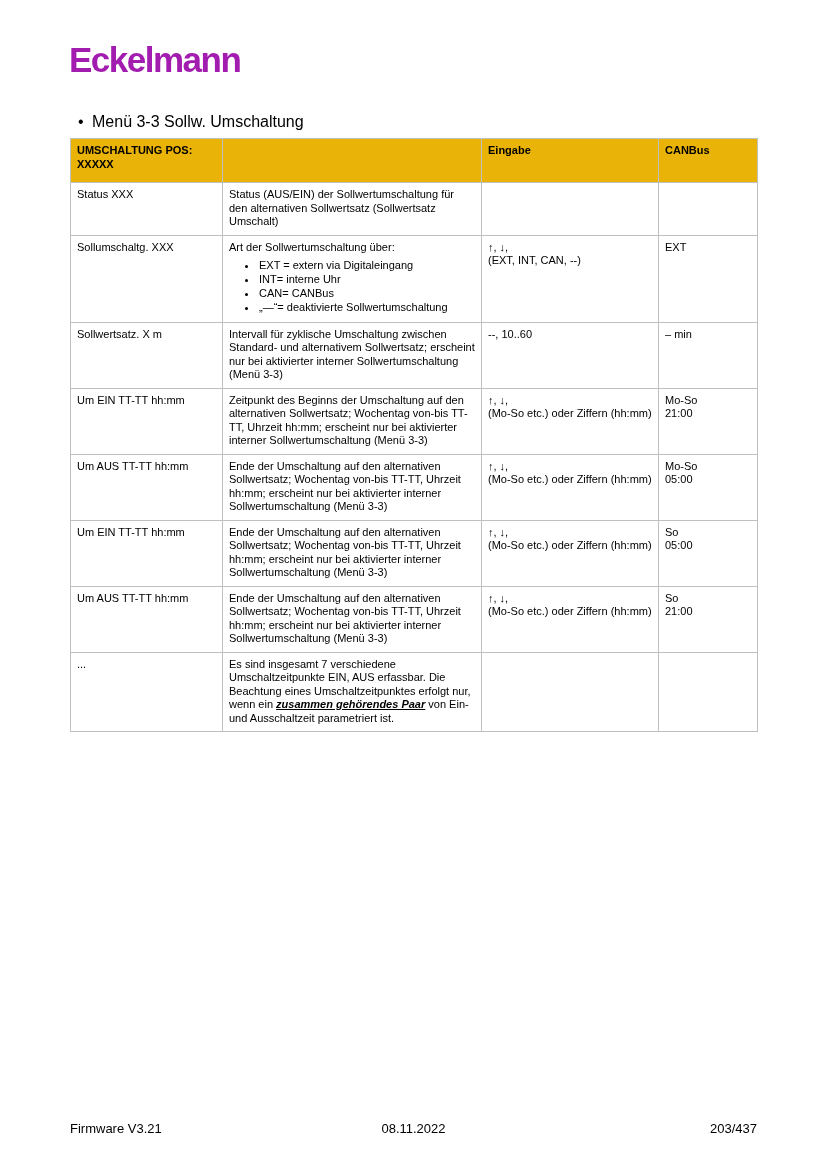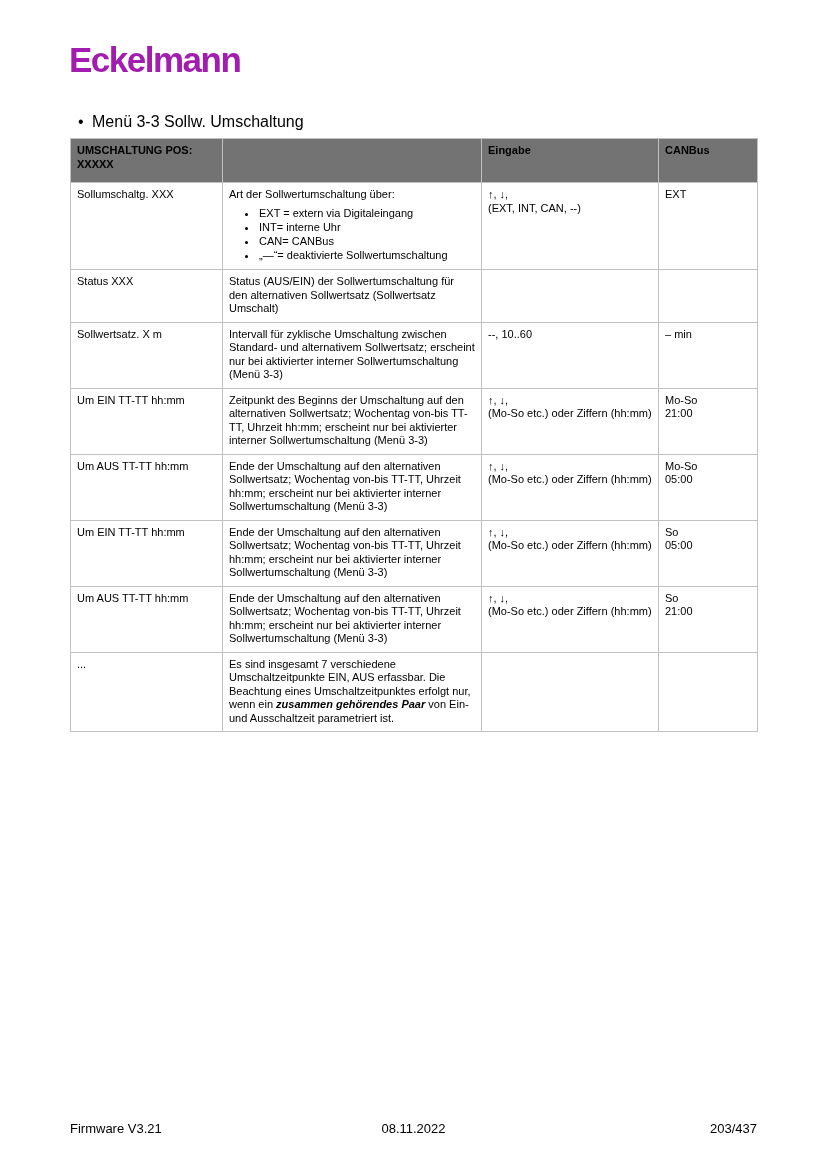--- a/index.html
+++ b/index.html
@@ -31,32 +31,32 @@
   }
   .doc-table th, .doc-table td {
     border: 1px solid #c0c0c0;
     vertical-align: top;
     text-align: left;
     padding: 5px 6px 6px 6px;
     overflow: hidden;
     word-wrap: break-word;
   }
   .doc-table thead th {
-    background: #737373;
+    background: #eab308;
     font-weight: bold;
     height: 44px;
   }
   .doc-table td ul {
     margin: 5px 0 1px 0;
     padding-left: 29px;
     list-style-type: disc;
   }
   .doc-table td ul li { margin: 0 0 0.5px 0; padding-left: 1px; }
   .line { display: block; white-space: nowrap; }
-  .bi { font-weight: bold; font-style: italic; }
+  .bi { font-weight: bold; font-style: italic; text-decoration: underline; }
   .footer {
     position: absolute; left: 70px; top: 1121px; width: 687px;
     font-size: 13px;
   }
   .footer .f-left { position: absolute; left: 0; top: 0; }
   .footer .f-center { position: absolute; left: 0; right: 0; top: 0; text-align: center; }
   .footer .f-right { position: absolute; right: 0; top: 0; }
 </style>
 </head>
 <body>
@@ -82,40 +82,40 @@
           <span>UMSCHALTUNG POS:</span><br>
           <span>XXXXX</span>
         </th>
         <th></th>
         <th>Eingabe</th>
         <th>CANBus</th>
       </tr>
     </thead>
     <tbody>
         <tr>
+          <td>Status XXX</td>
+          <td><span>Status (AUS/EIN) der Sollwertumschaltung für den alternativen Sollwertsatz (Sollwertsatz Umschalt)</span></td>
+          <td></td>
+          <td></td>
+        </tr>
+        <tr>
           <td>Sollumschaltg. XXX</td>
           <td><span>Art der Sollwertumschaltung über:</span><ul>
               <li>EXT = extern via Digitaleingang</li>
               <li>INT= interne Uhr</li>
               <li>CAN= CANBus</li>
               <li>„—“= deaktivierte Sollwertumschaltung</li>
             </ul></td>
           <td>
             <span class="line">↑, ↓,</span>
             <span class="line">(EXT, INT, CAN, --)</span>
           </td>
           <td>
             <span class="line">EXT</span>
           </td>
-        </tr>
-        <tr>
-          <td>Status XXX</td>
-          <td><span>Status (AUS/EIN) der Sollwertumschaltung für den alternativen Sollwertsatz (Sollwertsatz Umschalt)</span></td>
-          <td></td>
-          <td></td>
         </tr>
         <tr>
           <td>Sollwertsatz. X m</td>
           <td><span>Intervall für zyklische Umschaltung zwischen Standard- und alternativem Sollwertsatz; erscheint nur bei aktivierter interner Sollwertumschaltung (Menü 3-3)</span></td>
           <td>
             <span class="line">--, 10..60</span>
           </td>
           <td>
             <span class="line">– min</span>
           </td>

